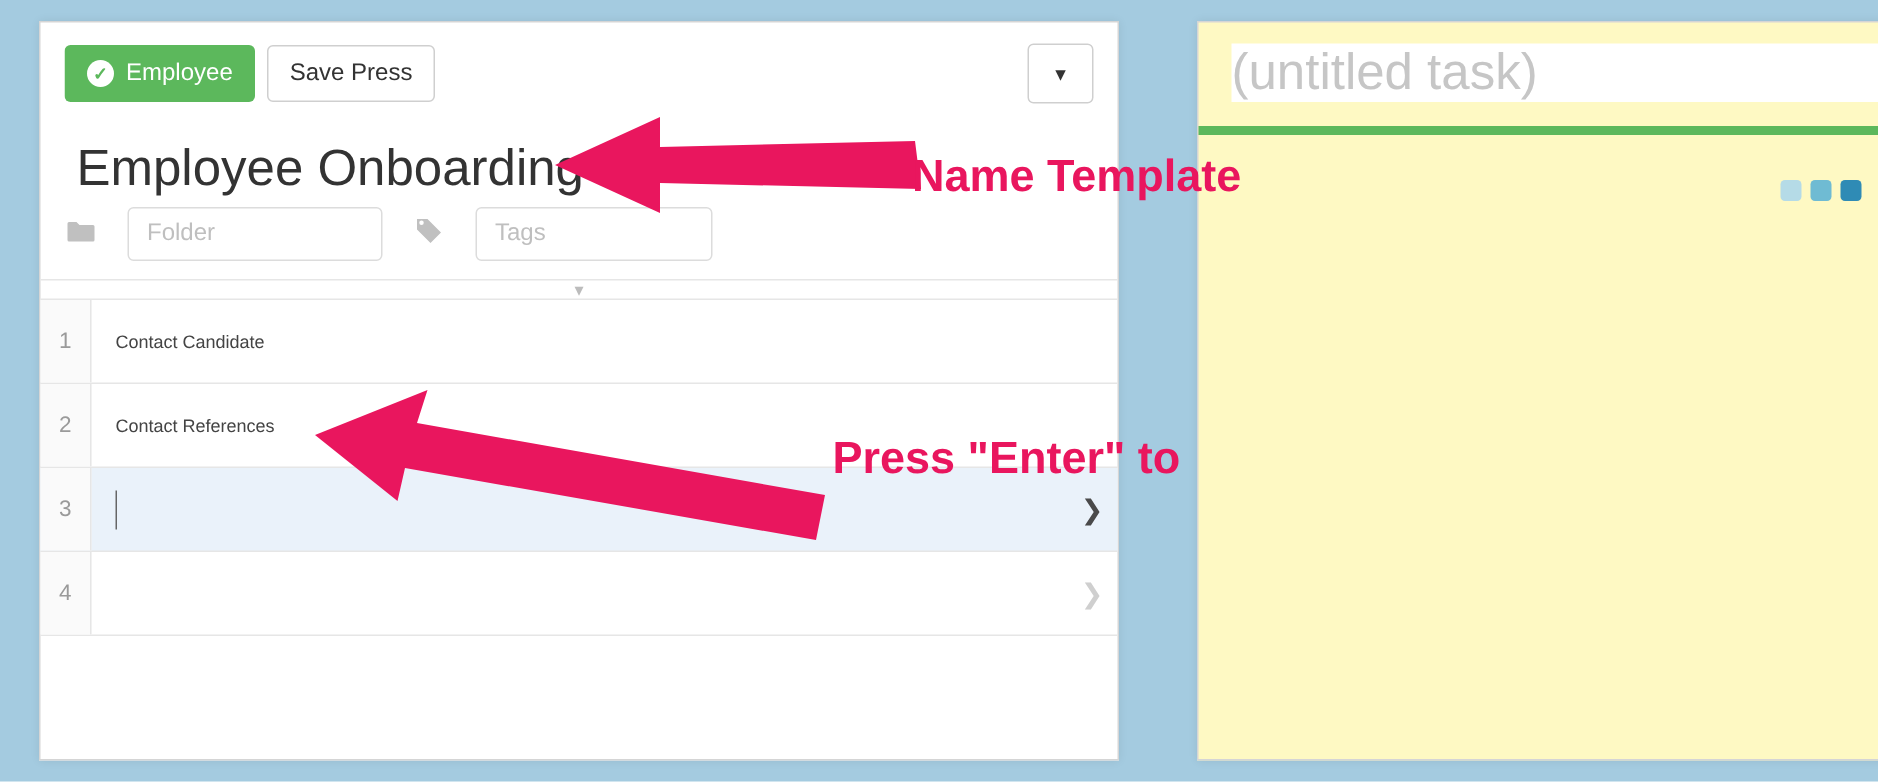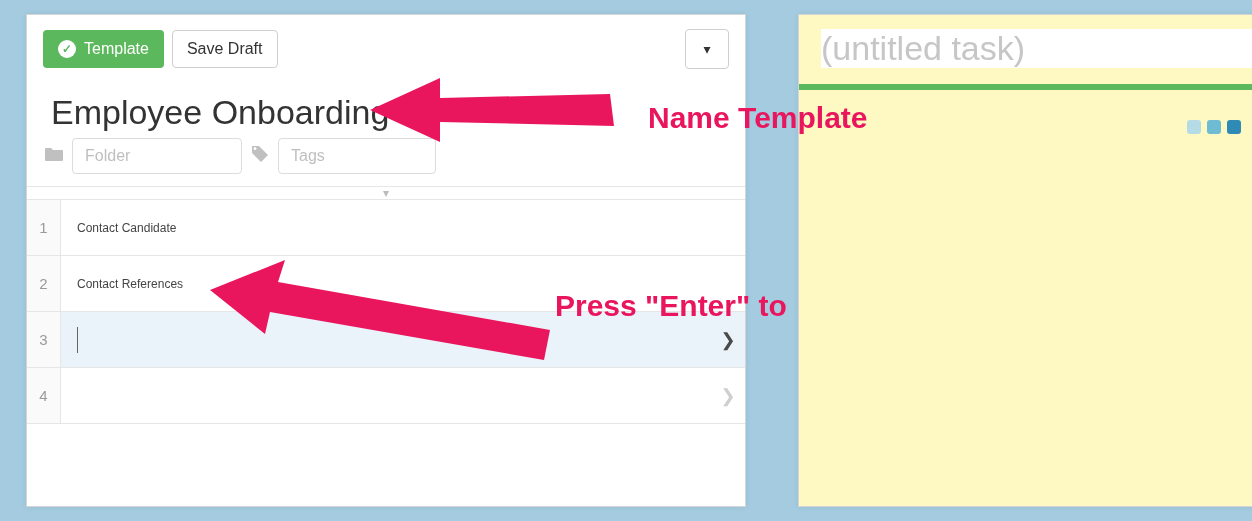--- a/index.html
+++ b/index.html
@@ -89,21 +89,21 @@
     font-size: 18px;
     color: #c6c6c6;
     outline: none;
   }
   .desc-input::placeholder { color: #c6c6c6; }
 
   
   .meta-row {
     display: flex;
     align-items: center;
-    gap: 7px;
+    gap: 20px;
     padding: 4px 16px 12px 16px;
   }
   .meta-icon {
     color: #c0c0c0;
     font-size: 18px;
     width: 22px; text-align: center;
   }
   .meta-input {
     height: 36px;
     border: 1px solid #dcdcdc;
@@ -203,41 +203,41 @@
   
   .anno {
     position: absolute;
     color: #e9165e;
     font-weight: 800;
     font-size: 30px;
     line-height: 1.2;
     pointer-events: none;
     font-family: "Helvetica Neue", Helvetica, Arial, sans-serif;
   }
-  .anno1 { left: 648px; top: 100px; }
+  .anno1 { left: 608px; top: 100px; }
   .anno2 { left: 555px; top: 288px; }
 
   
   .arrow-svg {
     position: absolute;
     pointer-events: none;
   }
 </style>
 </head>
 <body>
 
 <div class="panel-left">
 
   <div class="toolbar">
     <div class="btn btn-publish">
       <span class="check">✓</span>
-      <span>Template</span>
+      <span>Employee</span>
     </div>
     <div class="btn btn-draft">
-      <span>Save Draft</span>
+      <span>Save Press</span>
     </div>
     <div class="toolbar-spacer"></div>
     <div class="btn-menu">
       <span>▾</span>
     </div>
   </div>
 
   <div class="title-row">
     <input class="title-input" type="text" value="Employee Onboarding" style="">
   </div>

